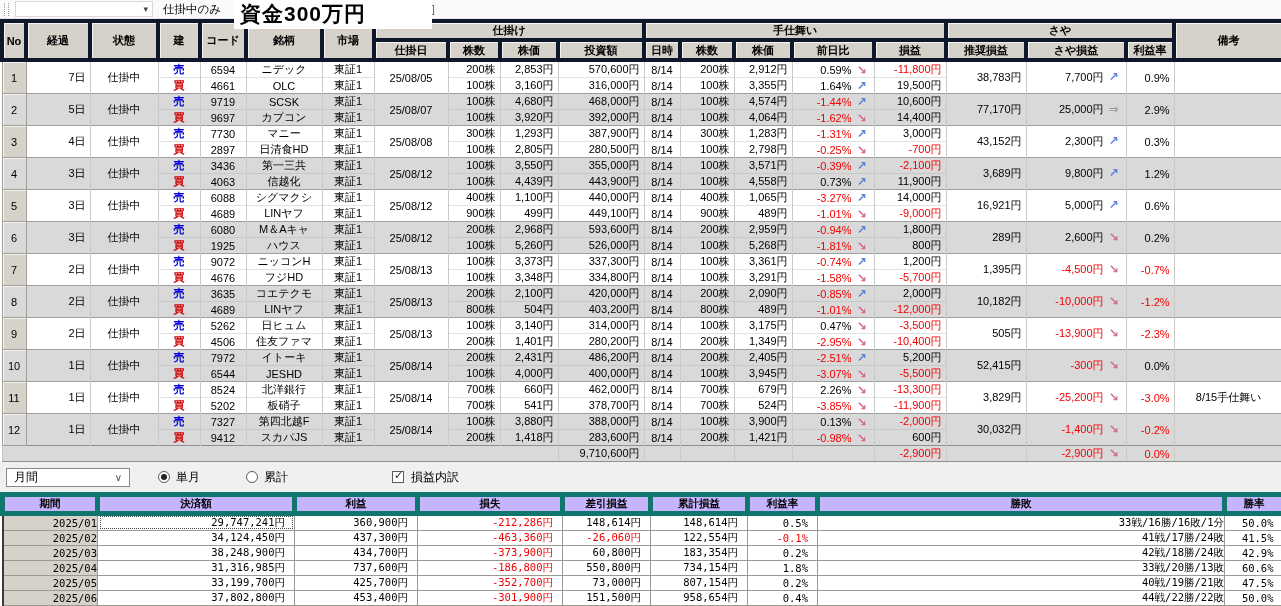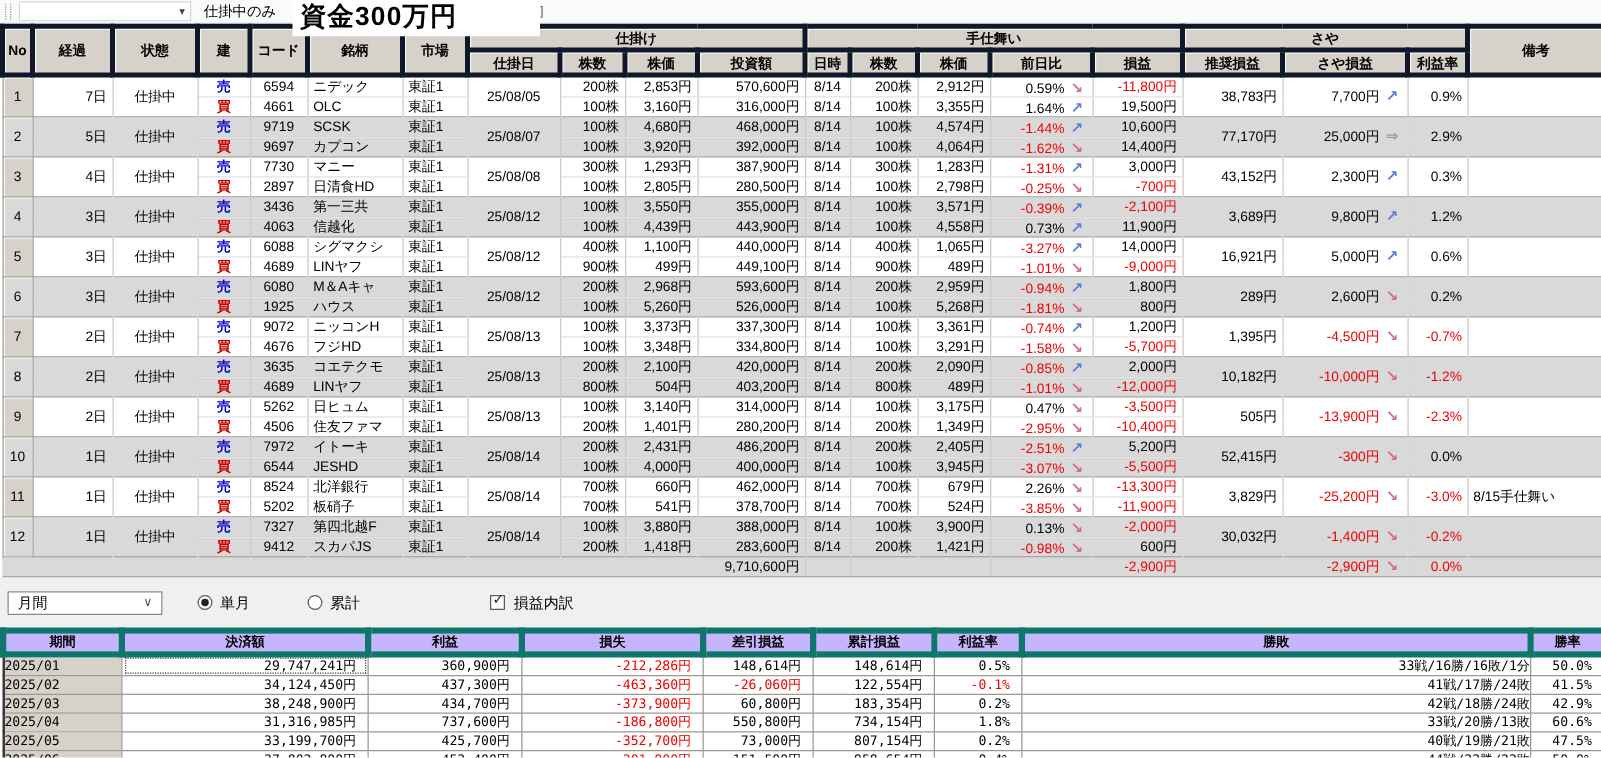--- a/index.html
+++ b/index.html
@@ -26,48 +26,48 @@
   .positions tr.h2 th{height:20px}
   .positions td{height:16px;padding:0 4px;overflow:hidden;white-space:nowrap;
     border-left:1px solid #c9c9c9;border-right:1px solid #c9c9c9}
   .positions tr.pair-top td{border-top:1px solid #9e9e9e}
   .positions tr.leg2 td{border-top:1px solid #e2e2e2}
   .positions tr.stripe td{background:#d9d9d9}
   .positions tr.stripe.leg2 td{border-top:1px solid #c8c8c8}
   .positions td.rowhead{background:#d6d2ca;border:1px solid #a29e95;
     box-shadow:inset 1px 1px 0 rgba(255,255,255,.75);text-align:center}
   .positions tr.total-row td{background:#d9d9d9;border-top:1px solid #8f8f8f;border-bottom:1px solid #8f8f8f}
-  .ta-r{text-align:right}.ta-c{text-align:center}.ta-l{text-align:left}
+  .ta-r{text-align:right}.ta-c{text-align:center}.ta-l{text-align:center}
   .neg{color:#f00000}
   .side-sell{color:#0000cd;font-weight:bold}
   .side-buy{color:#cd0000;font-weight:bold}
   .arrow{display:inline-block;width:16px;text-align:center;margin-left:2px;font-weight:bold;font-size:12px}
   .arrow-up{color:#5b7fd9}
   .arrow-down{color:#d4698a}
   .arrow-right{color:#9a9a9a}
 
   
-  .controls{height:40px;display:flex;align-items:center;background:#f1f0ee;padding-left:6px;font-size:12px}
+  .controls{height:30px;display:flex;align-items:center;background:#f1f0ee;padding-left:6px;font-size:12px}
   .period-combo{width:124px;height:19px;border:1px solid #8a8a8a;background:#fff;display:flex;
     align-items:center;justify-content:space-between;padding:0 7px;font-size:12px}
   .combo-chevron{color:#555;font-size:10px}
   .radio{width:12px;height:12px;border:1px solid #5a5a5a;border-radius:50%;background:#fff;
     display:inline-block;position:relative;margin:0 6px 0 28px;vertical-align:-2px}
   .radio.sel::after{content:"";position:absolute;left:2px;top:2px;width:6px;height:6px;background:#222;border-radius:50%}
   .checkbox{width:12px;height:12px;border:1px solid #5a5a5a;background:#fff;display:inline-block;
     position:relative;margin:0 7px 0 104px;vertical-align:-2px}
   .checkbox::after{content:"✓";position:absolute;left:1px;top:-2px;font-size:11px;line-height:11px;color:#222}
   .ctl-label{white-space:nowrap}
 
   
   table.summary{border-collapse:collapse;table-layout:fixed;width:1281px;font-size:10.5px;
     font-family:"DejaVu Sans Mono","Liberation Sans",monospace;border:2px solid #3a3a3a}
   .summary th{background:#c4b5fd;border:5px solid #0f766e;height:13px;font-weight:bold;white-space:nowrap;overflow:hidden}
   .summary td{border:1px solid #9c9992;height:12px;padding:0 9px;white-space:nowrap;overflow:hidden;background:#fff}
-  .summary td.phead{background:#d6d2ca;text-align:left;padding:0}
+  .summary td.phead{background:#d6d2ca;text-align:right;padding:0}
   .summary td.rec{text-align:right;padding:0}
   .summary .focus-cell{outline:1px dotted #444;outline-offset:-3px}
 </style>
 </head>
 <body>
 
 <div id="app">
 
   <div class="toolbar">
     <span class="grip"></span>

